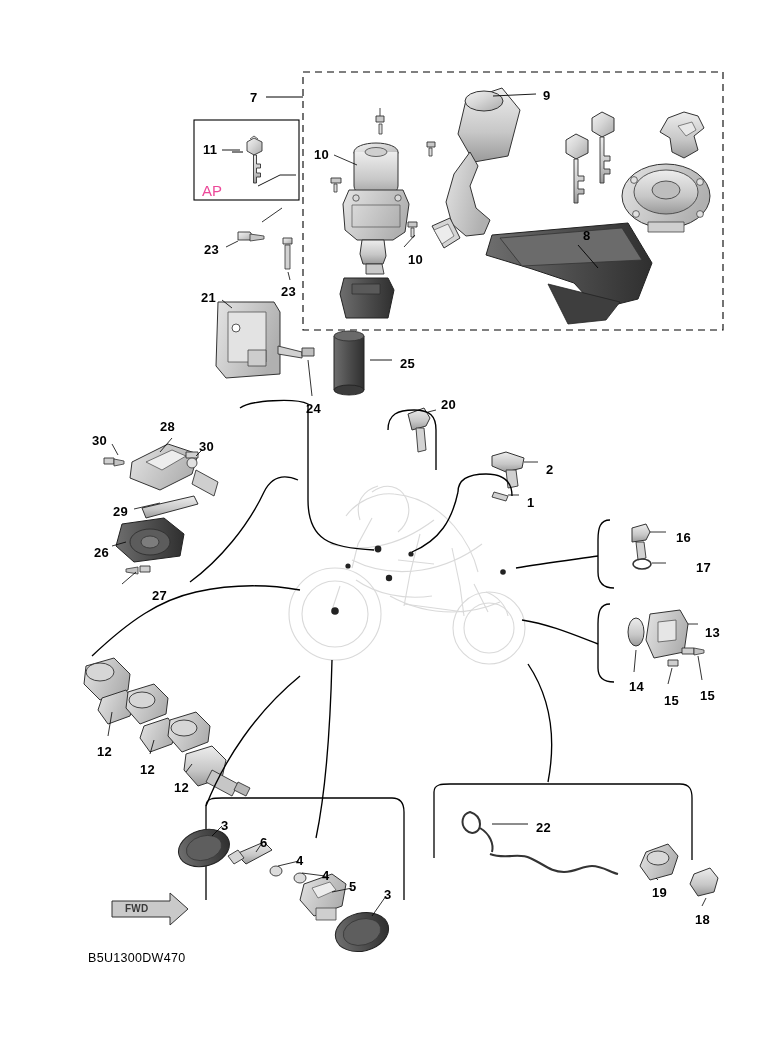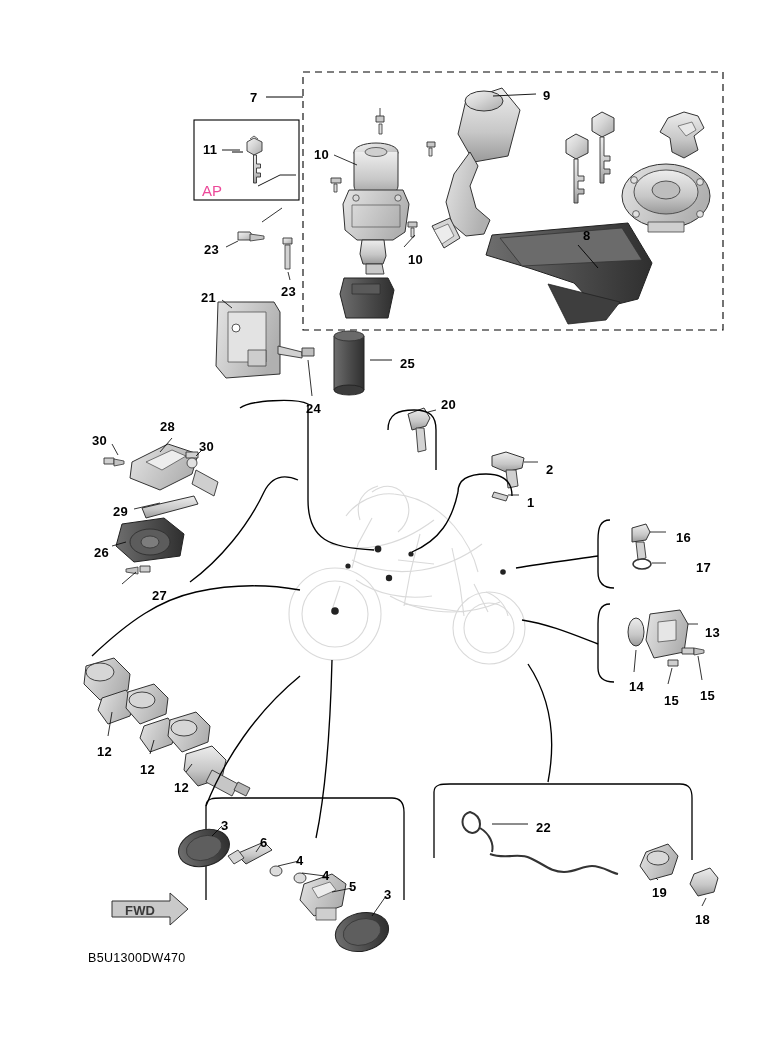--- a/index.html
+++ b/index.html
@@ -49,21 +49,21 @@
   .apbox-label {
     position: absolute;
     font-family: "Liberation Sans", sans-serif;
     font-size: 15px;
     font-weight: 400;
     color: #ec4899;
   }
   .fwd-label {
     position: absolute;
     font-family: "Liberation Sans", sans-serif;
-    font-size: 13px;
+    font-size: 10px;
     font-weight: 700;
     color: #3a3a3a;
     letter-spacing: 0.2px;
   }
 </style>
 </head>
 <body>
 
 <div id="diagram-root">
 

